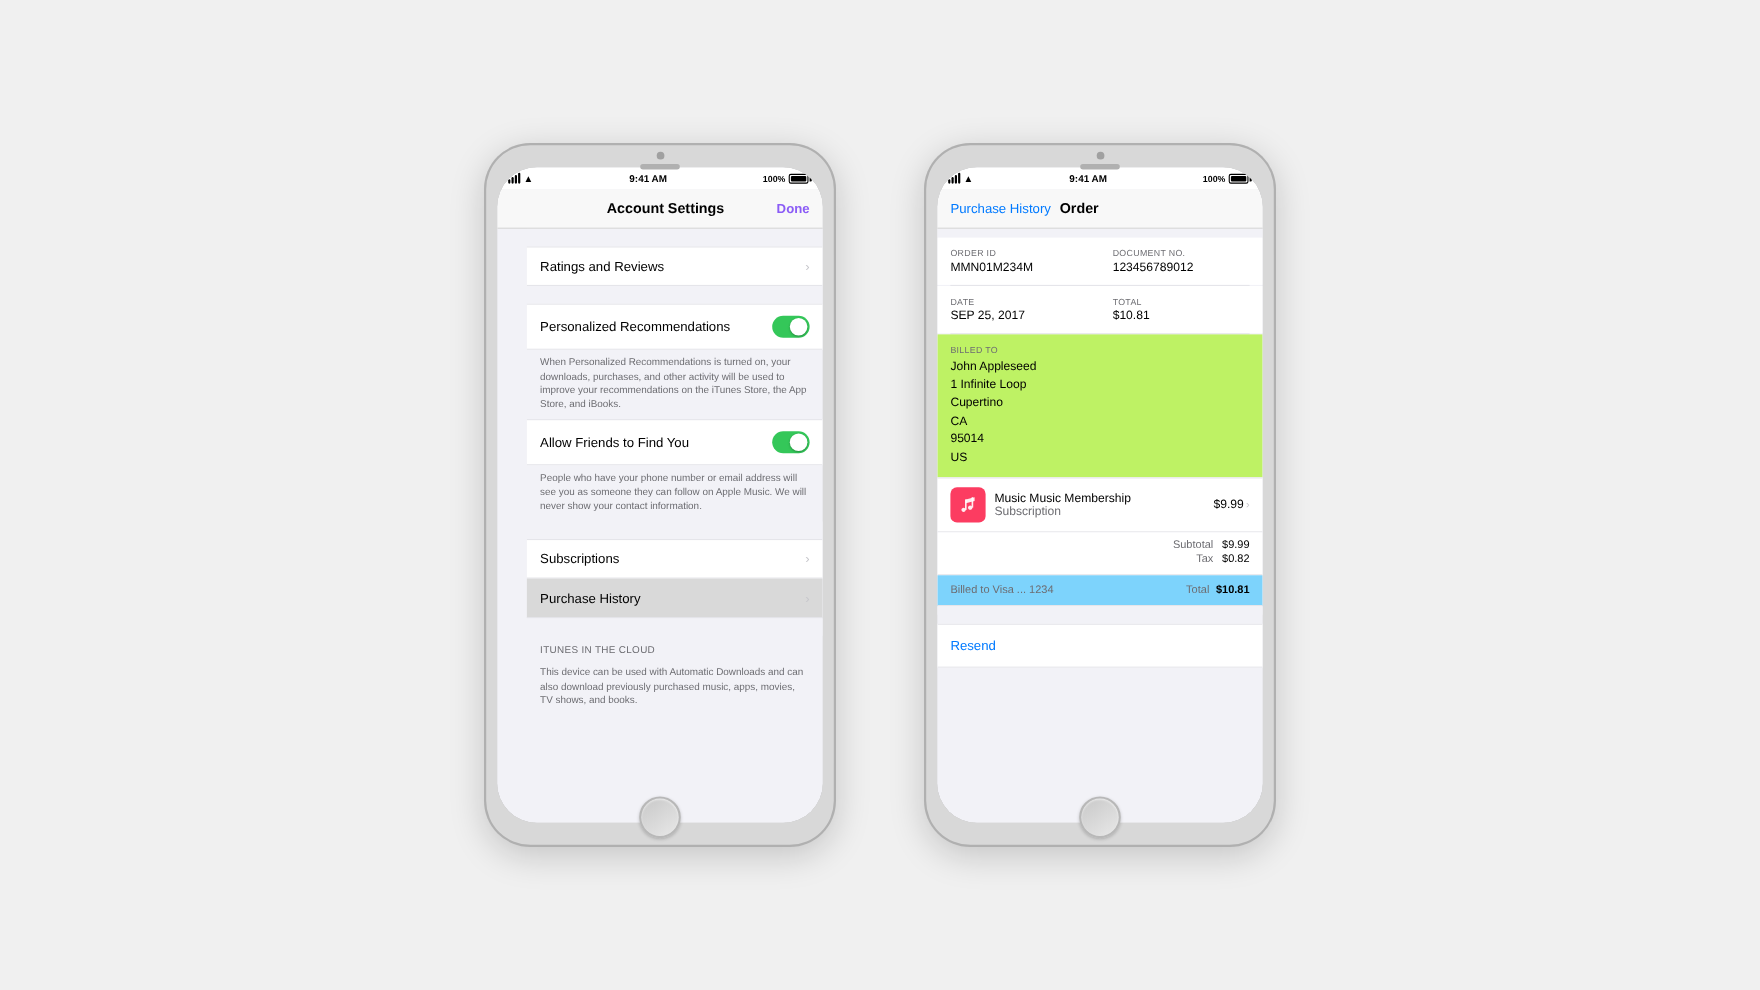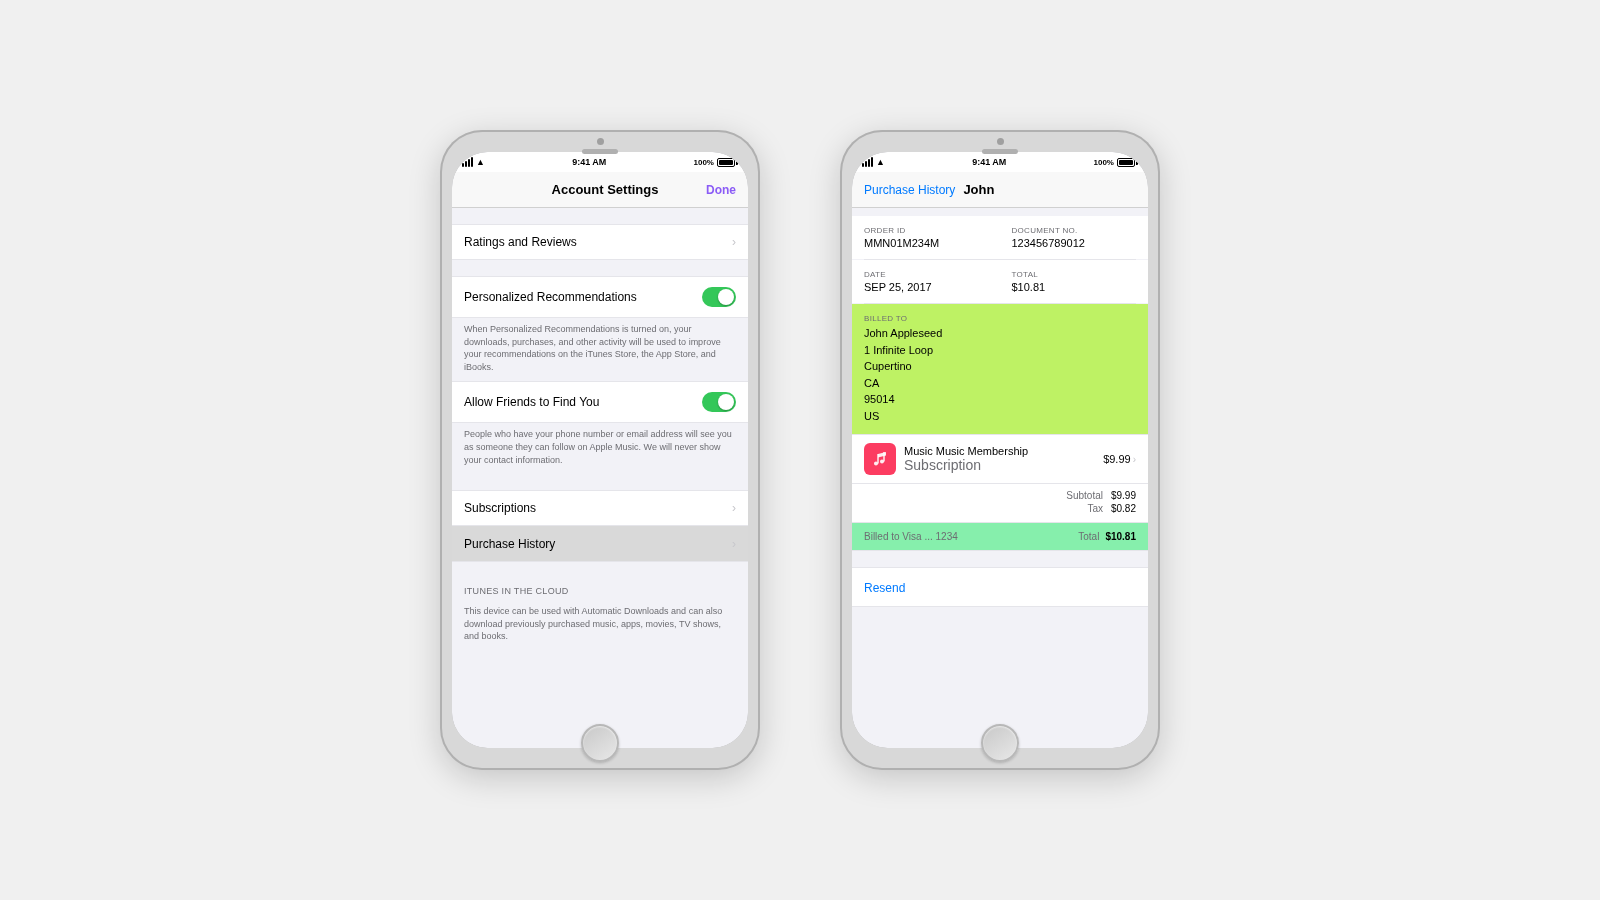--- a/index.html
+++ b/index.html
@@ -154,20 +154,21 @@
       font-size: 12px;
       color: #8b5cf6;
       font-weight: 600;
     }
 
     
     .settings-content {
       flex: 1;
       overflow: hidden;
       background: #f2f2f7;
+      padding-left: 27px;
     }
 
     .settings-row {
       background: #fff;
       border-bottom: 1px solid #e5e5ea;
       padding: 10px 12px;
       display: flex;
       align-items: center;
       justify-content: space-between;
       min-height: 36px;
@@ -339,21 +340,21 @@
 
     .order-item-details {
       flex: 1;
     }
     .order-item-name {
       font-size: 11px;
       color: #000;
       font-weight: 500;
     }
     .order-item-sub {
-      font-size: 14px;
+      font-size: 11px;
       color: #6d6d72;
     }
     .order-item-price {
       font-size: 11px;
       color: #000;
       display: flex;
       align-items: center;
       gap: 2px;
     }
 
@@ -368,21 +369,21 @@
       gap: 8px;
       font-size: 10px;
       color: #000;
       margin-bottom: 2px;
     }
     .totals-label {
       color: #6d6d72;
     }
 
     .billed-total-row {
-      background: #86efac;
+      background: #7dd3fc;
       display: flex;
       justify-content: space-between;
       align-items: center;
       padding: 8px 12px;
       border-bottom: 1px solid #e5e5ea;
       font-size: 10px;
     }
     .billed-total-left { color: #6d6d72; }
     .billed-total-right { font-weight: 600; color: #000; }
 
@@ -509,21 +510,21 @@
             <div class="battery-body">
               <div class="battery-fill" style="width:100%;"></div>
             </div>
             <div class="battery-tip"></div>
           </div>
         </div>
       </div>
 
       <div class="order-nav">
         <span class="order-nav-back">Purchase History</span>
-        <span class="order-nav-title">John</span>
+        <span class="order-nav-title">Order</span>
       </div>
 
       <div class="order-content">
         <div class="order-gap"></div>
 
         <div class="order-fields">
           <div>
             <div class="order-field-label">ORDER ID</div>
             <div class="order-field-value">MMN01M234M</div>
           </div>

